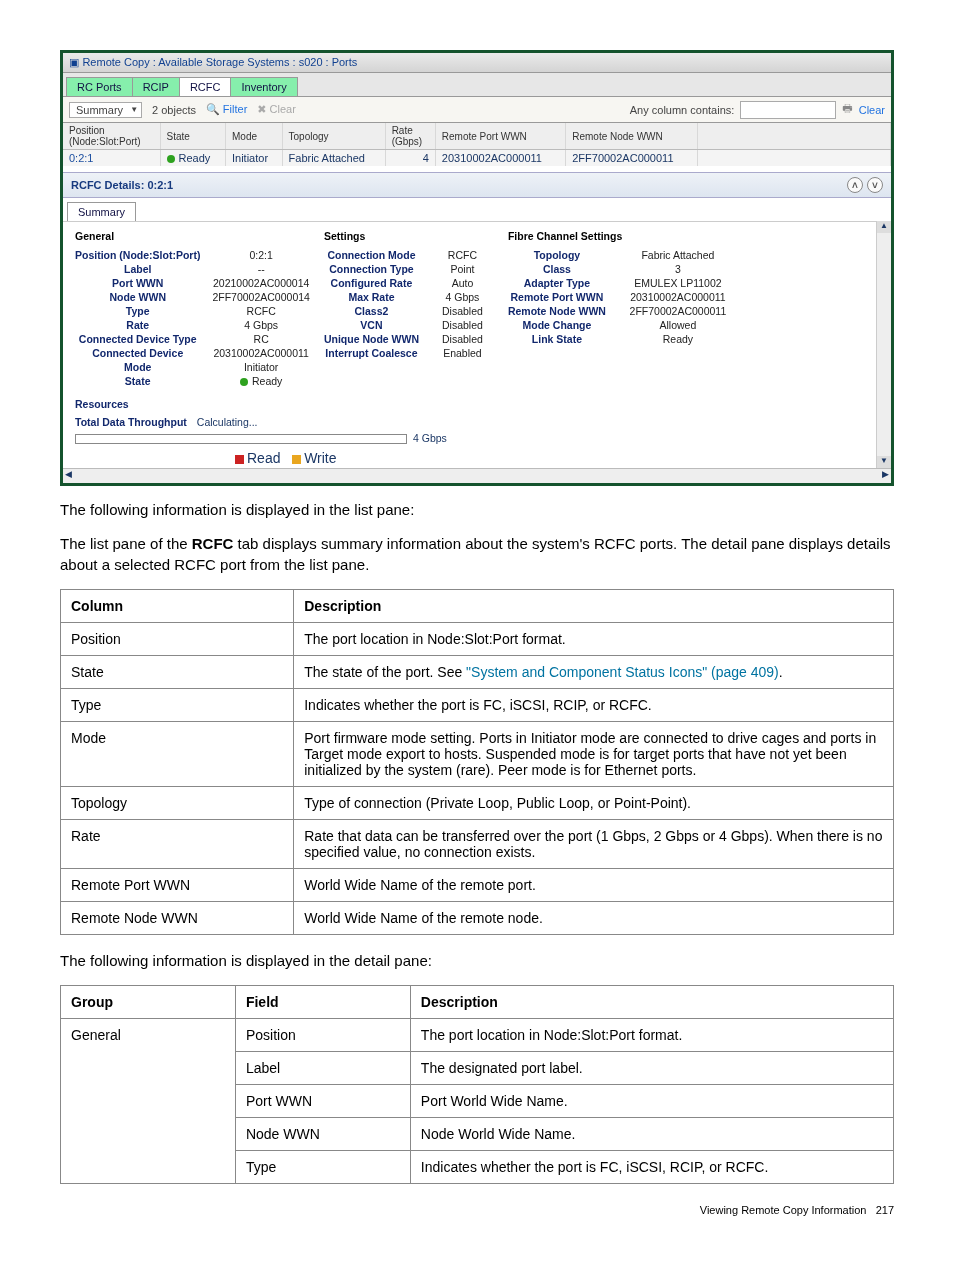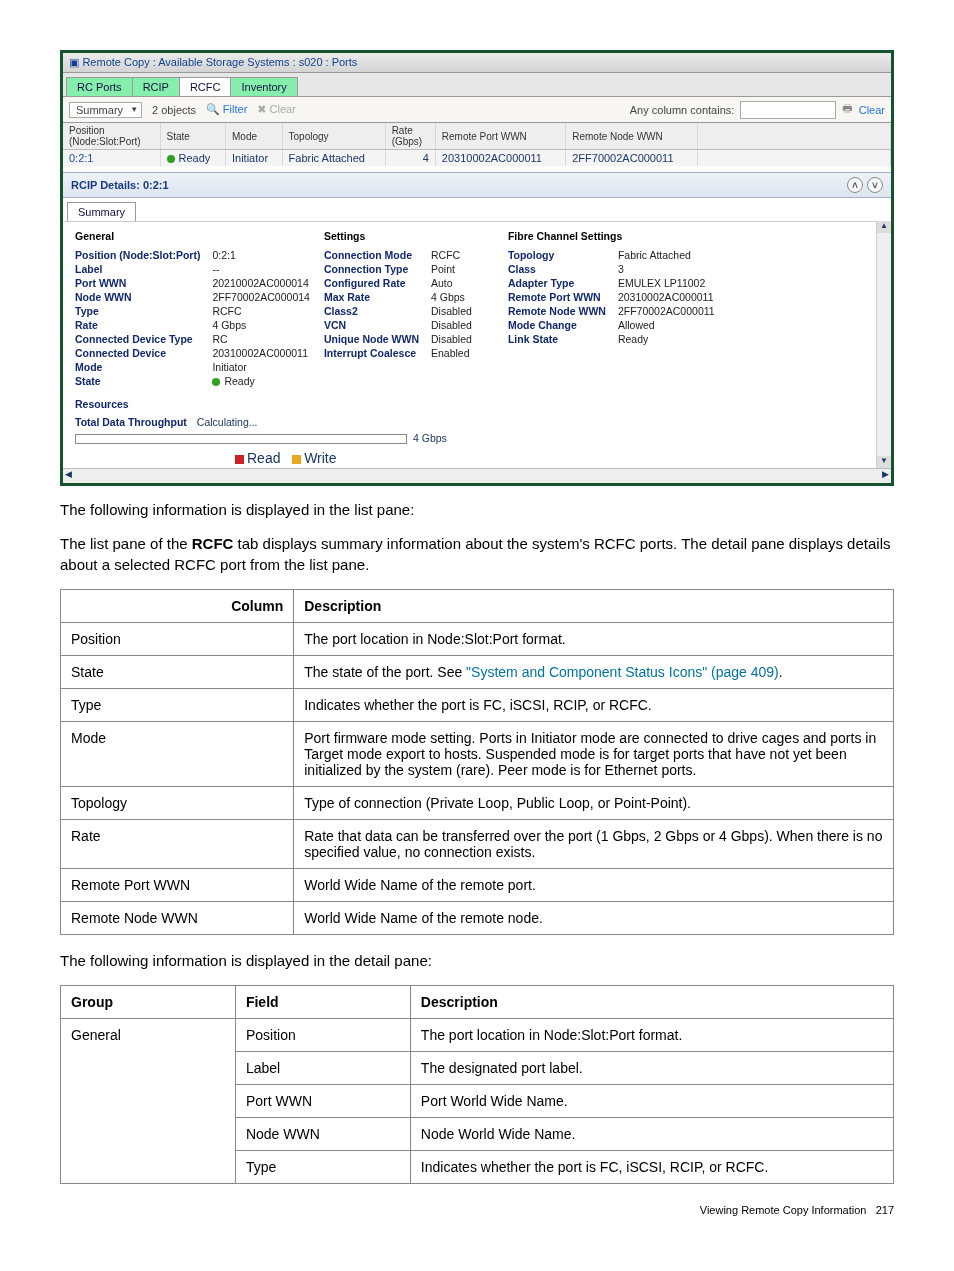--- a/index.html
+++ b/index.html
@@ -143,20 +143,21 @@
   .detail-col.medium { flex-basis: 170px; }
   .detail-col.small  { flex-basis: 160px; }
 
   .detail-heading { font-weight: bold; color: #000; margin-bottom: 6px; }
   .kv-block { display: flex; }
   .kv-labels { flex: 0 0 auto; }
   .kv-values { flex: 1 1 auto; padding-left: 12px; }
   .kv-labels div, .kv-values div {
     line-height: 14px;
     white-space: nowrap;
+    text-align: center;
   }
   .kv-labels div { font-weight: bold; color: #12286d; }
   .kv-values div { color: #222; }
 
   .resources-row {
     padding: 6px 12px 2px 12px;
     font-size: 10.5px;
   }
   .resources-row .sec-title { font-weight: bold; color: #12286d; margin-bottom: 6px; }
   .resources-row .tdt { display: flex; align-items: center; gap: 10px; }
@@ -270,21 +271,21 @@
           <td>20310002AC000011</td>
           <td>2FF70002AC000011</td>
           <td></td>
         </tr>
       </tbody>
     </table>
 
     <div style="height:6px; background:#fff;"></div>
 
     <div class="ss-detailstitle">
-      <span>RCIP Details: 0:2:1</span>
+      <span>RCFC Details: 0:2:1</span>
       <span style="margin-left:auto; display:flex; gap:4px;">
         <span class="circle">˄</span>
         <span class="circle">˅</span>
       </span>
     </div>
 
     <div class="ss-subtab">
       <div class="ss-tab active">Summary</div>
     </div>
 
@@ -405,21 +406,21 @@
   <div class="bodytext">
     <p>The following information is displayed in the list pane:</p>
     <p>
       <span>The list pane of the </span><span class="bold">RCFC</span><span> tab displays summary information about the system's RCFC ports. The detail pane displays details about a selected RCFC port from the list pane.</span>
     </p>
   </div>
 
   <table class="doc">
     <thead>
       <tr>
-        <th style="width:28%;text-align:right;">Column</th>
+        <th style="width:28%;">Column</th>
         <th>Description</th>
       </tr>
     </thead>
     <tbody>
       <tr>
           <td class="bold">Position</td>
           <td>The port location in Node:Slot:Port format.</td>
         </tr>
       <tr>
           <td class="bold">State</td>

